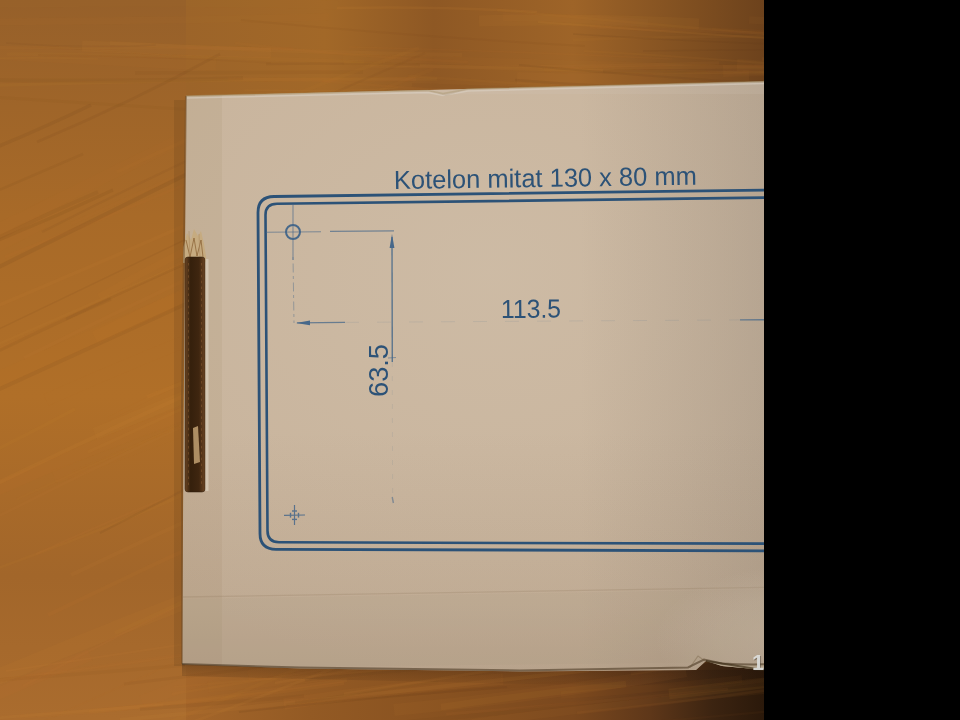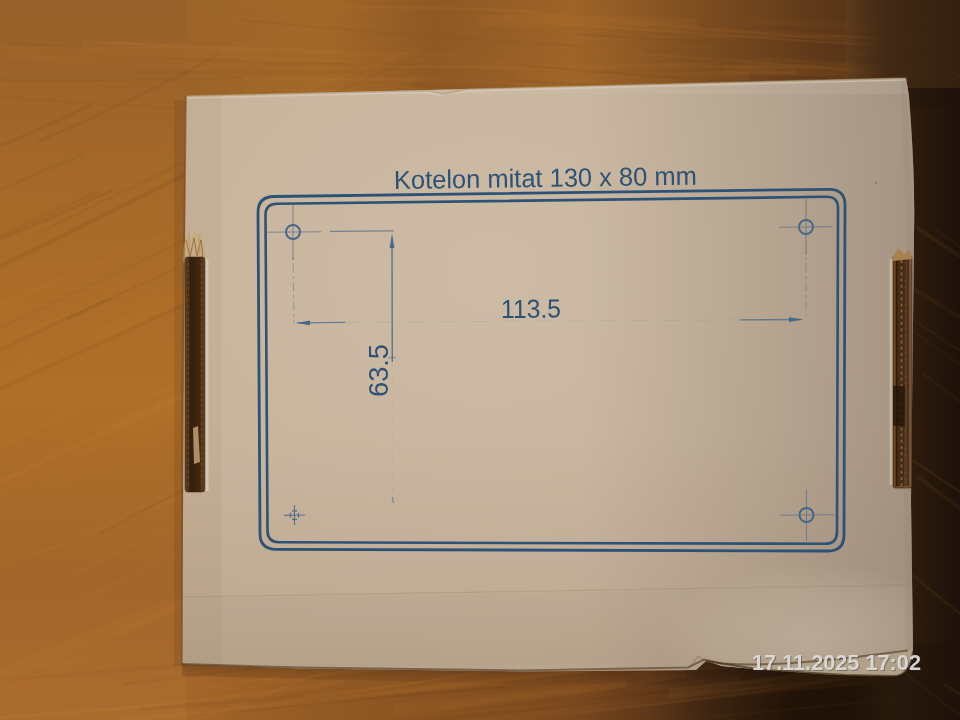--- a/index.html
+++ b/index.html
@@ -1,16 +1,16 @@
 <!DOCTYPE html>
 <html><head>
 <meta charset="utf-8">
 <style>
   html,body { margin:0; padding:0; background:#000; }
-  #scene { width:960px; height:720px; overflow:hidden; position:relative;
+  #scene { width:764px; height:720px; overflow:hidden; position:relative;
             font-family:"Liberation Sans", sans-serif; }
 </style>
 </head>
 <body>
 <div id="scene">
 <svg width="960" height="720" viewBox="0 0 960 720">
 <defs>
   <linearGradient id="gTop" x1="0" y1="0" x2="1" y2="0">
     <stop offset="0" stop-color="#9c6429"></stop>
     <stop offset="0.18" stop-color="#a26828"></stop>

